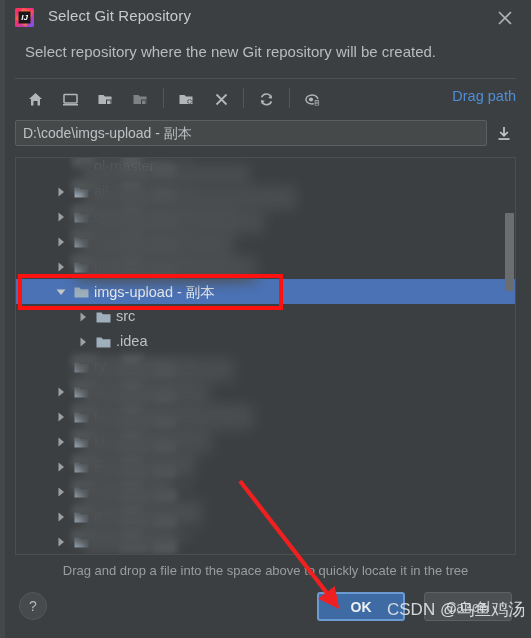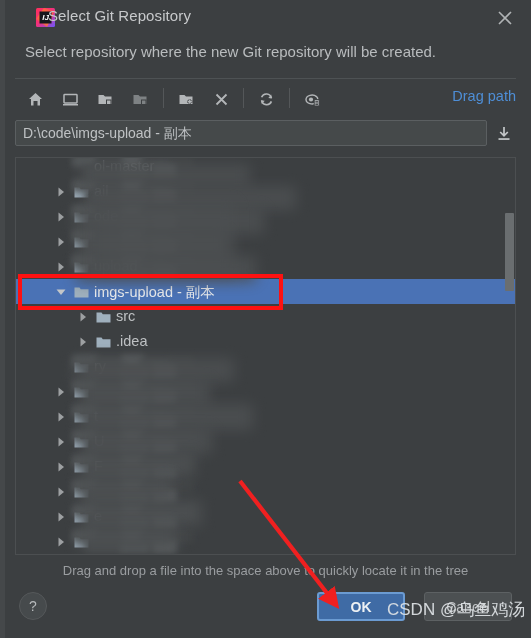--- a/index.html
+++ b/index.html
@@ -39,21 +39,21 @@
   }
 
   
   .titlebar {
     position: absolute;
     left: 8px; top: 0;
     width: 523px; height: 36px;
   }
   .app-icon {
     position: absolute;
-    left: 27px; top: 7px;
+    left: 6px; top: 7px;
     width: 21px; height: 21px; font-style: italic;
   }
   .title-text {
     position: absolute;
     left: 40px; top: 7px;
     font-size: 15px;
     color: #c7c9cb;
     letter-spacing: .1px;
     white-space: nowrap;
   }

